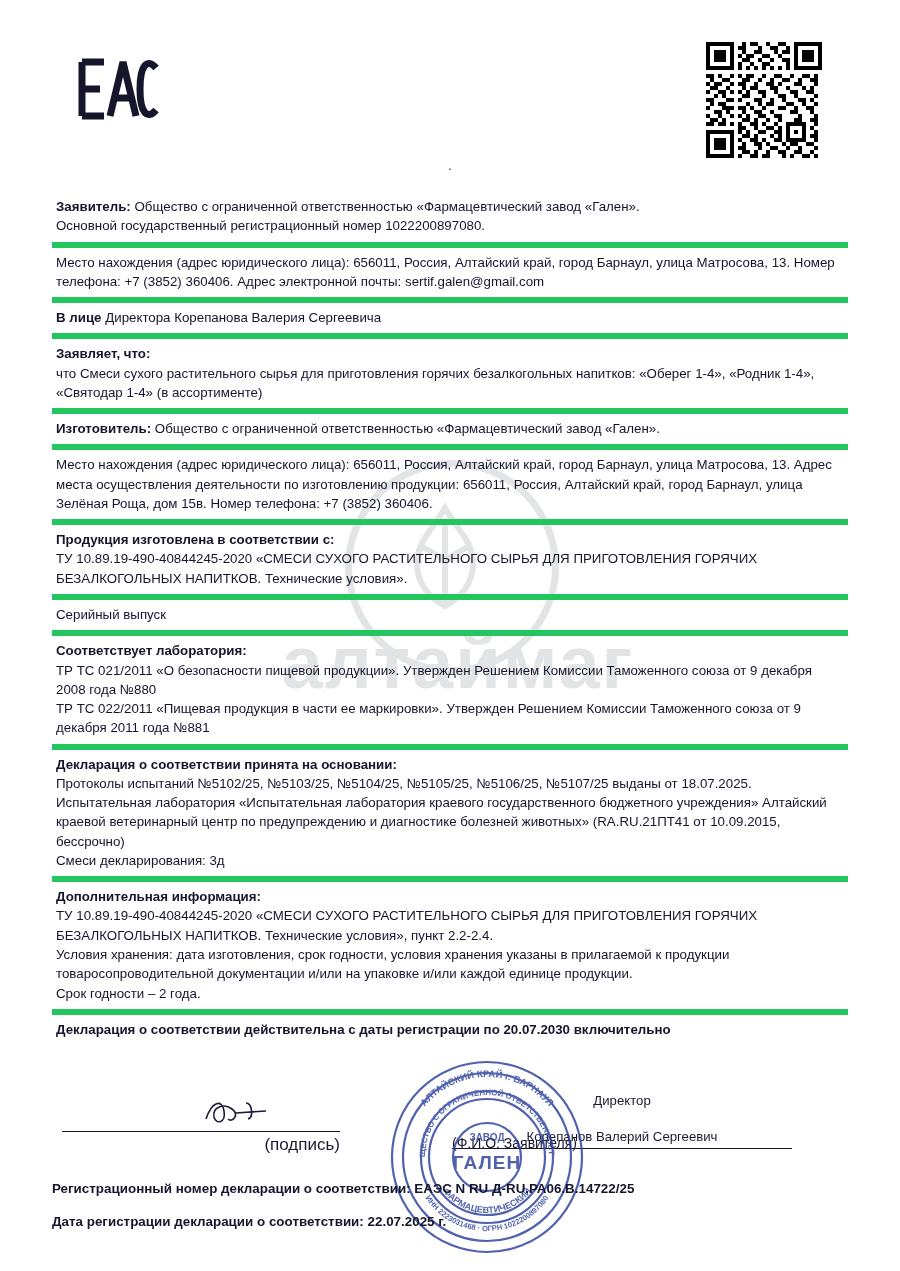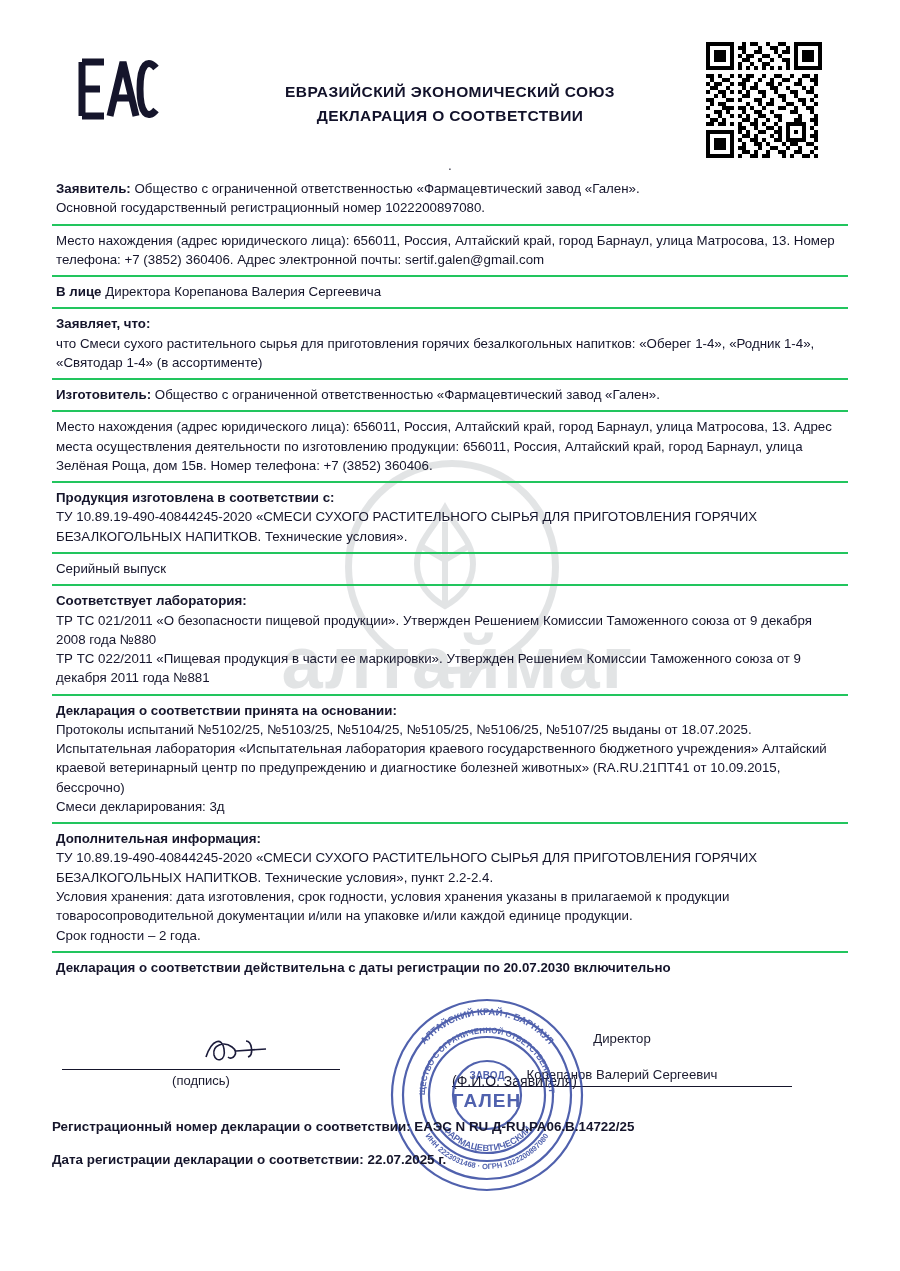--- a/index.html
+++ b/index.html
@@ -96,24 +96,24 @@
   .qr svg { display: block; }
 
   
   .content {
     position: relative;
     z-index: 2;
     margin: 0 52px 0 52px;
     width: 796px;
   }
   .row {
-    border-top: 2px solid #22c55e;
+    border-top: 6px solid #22c55e;
     padding: 5px 4px 6px 4px;
   }
-  .row.first { border-top: none; }
+  .row.first { border-top: none; margin-top: 18px; }
   p {
     margin: 0;
     font-size: 13.3px;
     line-height: 1.45;
     color: #15152b;
   }
   b, .b {
     font-weight: bold;
   }
   .small-dot {
@@ -137,22 +137,22 @@
     left: 10px;
     top: 86px;
     width: 278px;
     border-bottom: 1px solid #15152b;
   }
   .sig-caption {
     position: absolute;
     left: 10px;
     top: 90px;
     width: 278px;
-    text-align: center;
-    font-size: 13px;
+    text-align: right;
+    font-size: 17px;
   }
   .sig-scribble {
     position: absolute;
     left: 150px;
     top: 50px;
     width: 80px;
     height: 34px;
   }
   .post-title {
     position: absolute;
@@ -232,24 +232,20 @@
 
       <path d="M4 4 L4 58" stroke="#15152b" stroke-width="7" fill="none"></path>
       <path d="M4 4 L26 4 M4 31 L22 31 M4 58 L26 58" stroke="#15152b" stroke-width="7" fill="none"></path>
 
       <path d="M32 58 L45 4 L58 58" stroke="#15152b" stroke-width="7" fill="none"></path>
       <path d="M37 40 L53 40" stroke="#15152b" stroke-width="7" fill="none"></path>
 
       <path d="M78 10 C70 0 62 6 62 31 C62 56 70 62 78 52" stroke="#15152b" stroke-width="7" fill="none"></path>
     </svg>
 
-    <div class="header-title">
-      <div>ЕВРАЗИЙСКИЙ ЭКОНОМИЧЕСКИЙ СОЮЗ</div>
-      <div>ДЕКЛАРАЦИЯ О СООТВЕТСТВИИ</div>
-    </div>
 
     <div class="qr">
       <svg width="116" height="116" viewBox="0 0 29 29" shape-rendering="crispEdges">
         <rect width="29" height="29" fill="#ffffff"></rect>
         <g fill="#000000">
 
           <rect x="0" y="0" width="7" height="1"></rect>
             <rect x="0" y="6" width="7" height="1"></rect>
           <rect x="0" y="0" width="1" height="7"></rect>
             <rect x="6" y="0" width="1" height="7"></rect>

